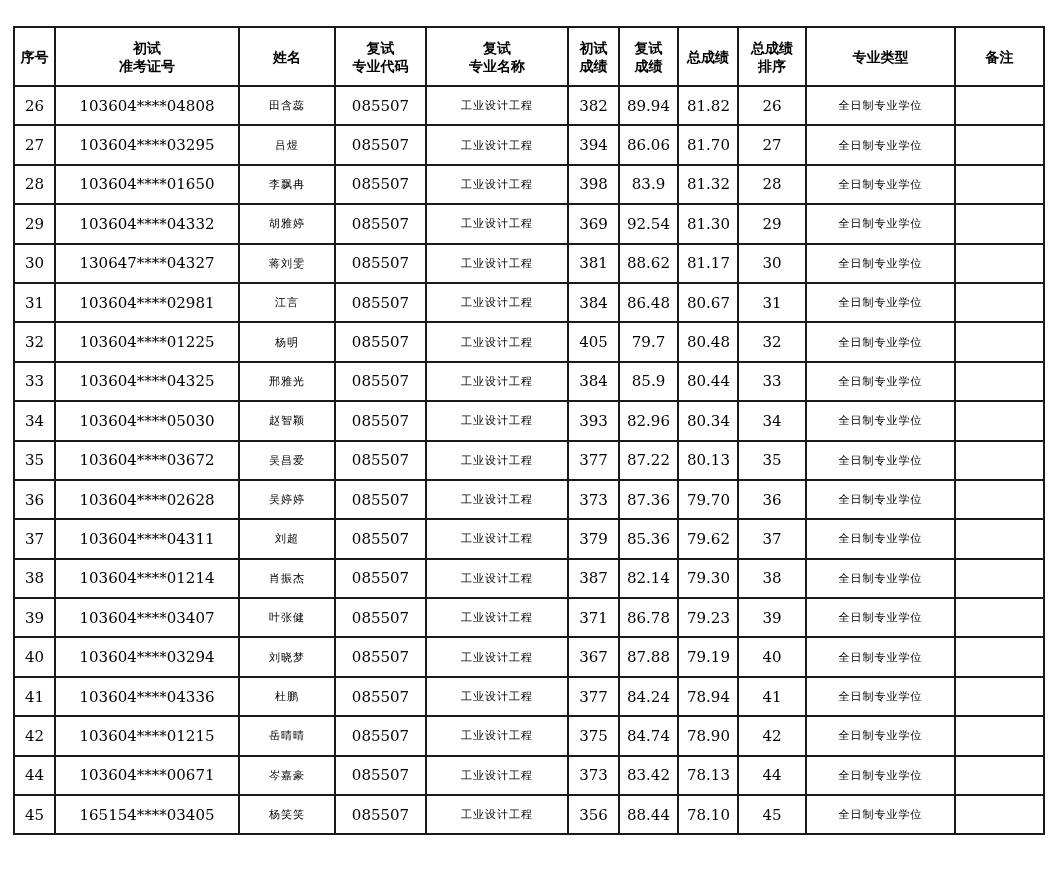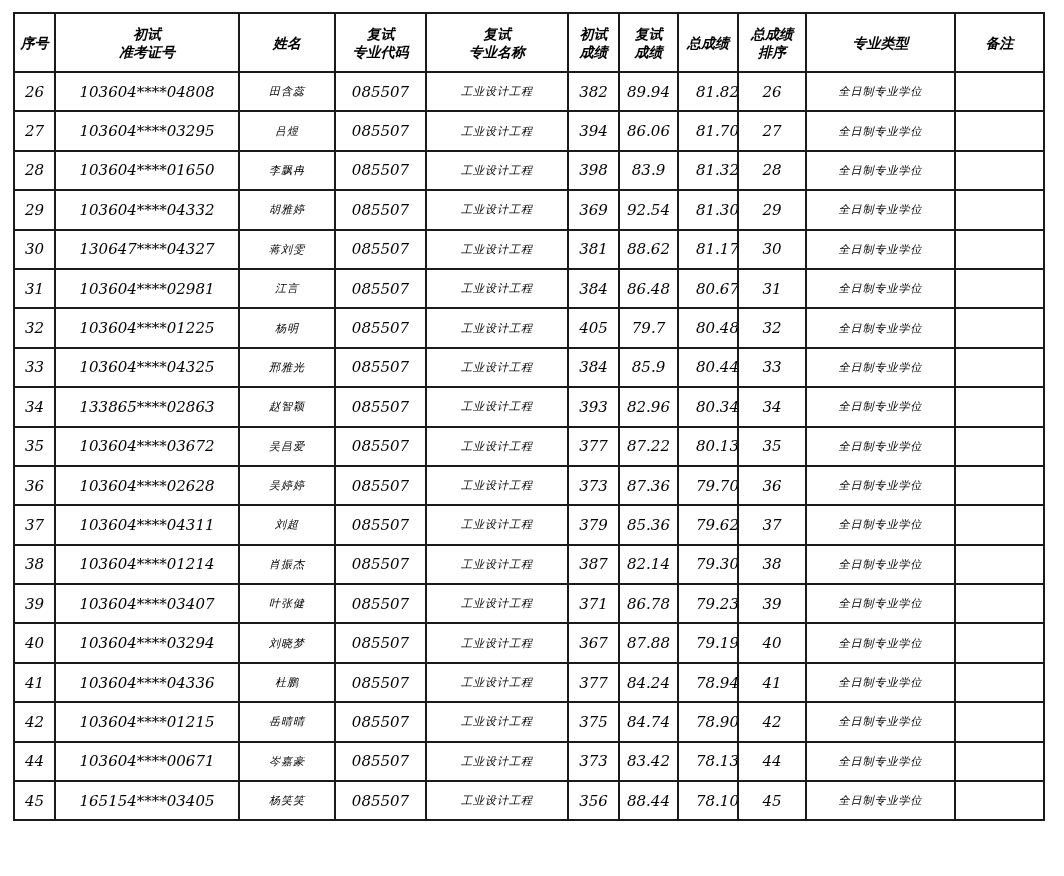--- a/index.html
+++ b/index.html
@@ -1,36 +1,35 @@
 <!DOCTYPE html>
 <html><head>
 <meta charset="utf-8">
 <style>
   html, body { margin: 0; padding: 0; background: #ffffff; }
   body { width: 1064px; height: 876px; position: relative; overflow: hidden;
          font-family: "DejaVu Serif", "Liberation Serif", serif; color: #000; }
   table.score-table {
-    position: absolute; left: 13px; top: 12px;
+    position: absolute; left: 13px; top: 26px;
     border-collapse: collapse; table-layout: fixed;
     width: 1030px;
-    font-style: italic;
   }
   .score-table th, .score-table td {
     border: 2px solid #1a1a1a;
     text-align: center; vertical-align: middle;
     padding: 0; overflow: hidden; white-space: nowrap;
   }
   .score-table th {
     height: 57px; font-family: "DejaVu Sans", "Liberation Sans", sans-serif;
     font-weight: bold; font-size: 14px; line-height: 18px;
   }
   .score-table th .line { display: block; }
   .score-table td { height: 37.4px; font-size: 15px; }
   .score-table td.cn { font-family: "DejaVu Sans", "Liberation Sans", sans-serif; font-size: 11px; letter-spacing: 1px; }
-  .score-table td.left { text-align: left; padding-left: 17px; }
+  .score-table td.left { text-align: left; padding-left: 8px; }
 </style>
 </head>
 <body>
 
 <table class="score-table">
   <colgroup>
     <col style="width:41px">
       <col style="width:184px">
       <col style="width:96px">
       <col style="width:91px">
@@ -185,21 +184,21 @@
         <td class="cn">工业设计工程</td>
         <td>384</td>
         <td>85.9</td>
         <td class="left">80.44</td>
         <td>33</td>
         <td class="cn">全日制专业学位</td>
         <td></td>
       </tr>
       <tr>
         <td>34</td>
-        <td>133865****02863</td>
+        <td>103604****05030</td>
         <td class="cn">赵智颖</td>
         <td>085507</td>
         <td class="cn">工业设计工程</td>
         <td>393</td>
         <td>82.96</td>
         <td class="left">80.34</td>
         <td>34</td>
         <td class="cn">全日制专业学位</td>
         <td></td>
       </tr>

